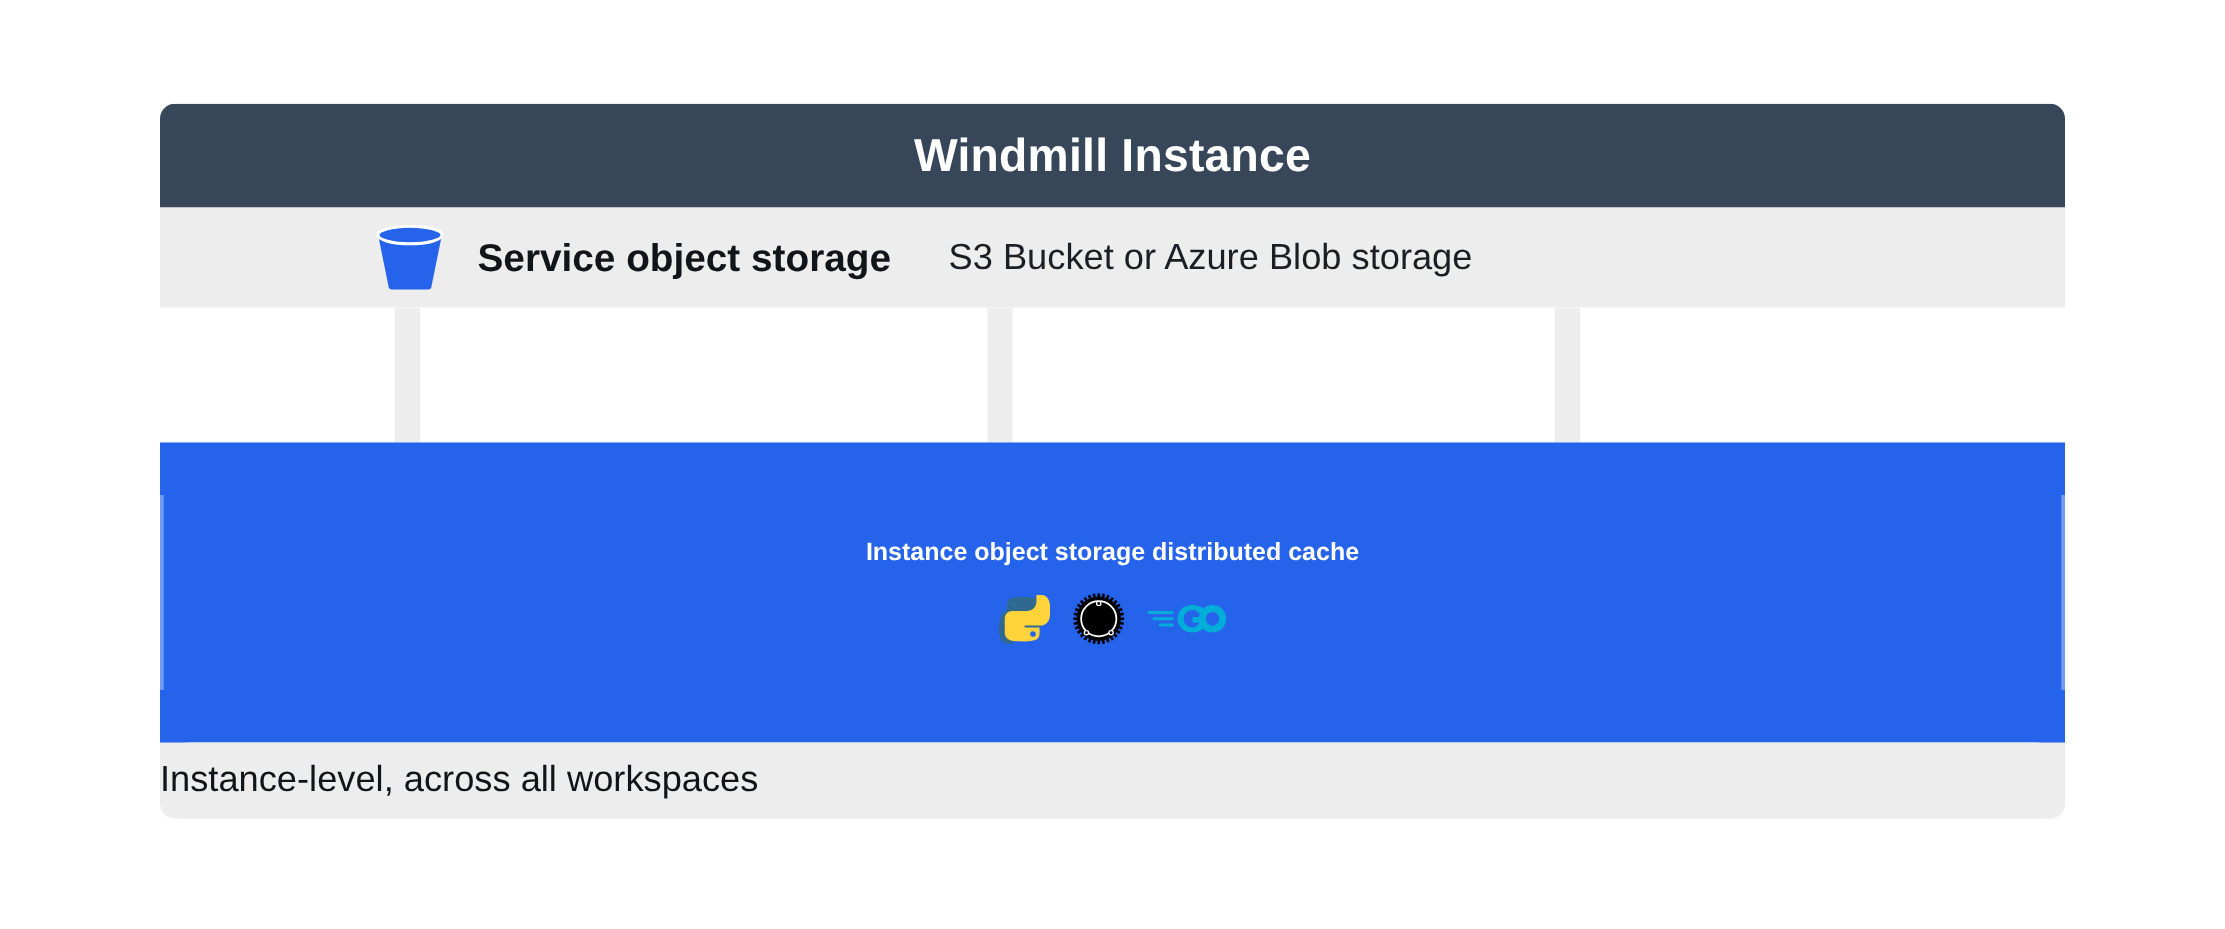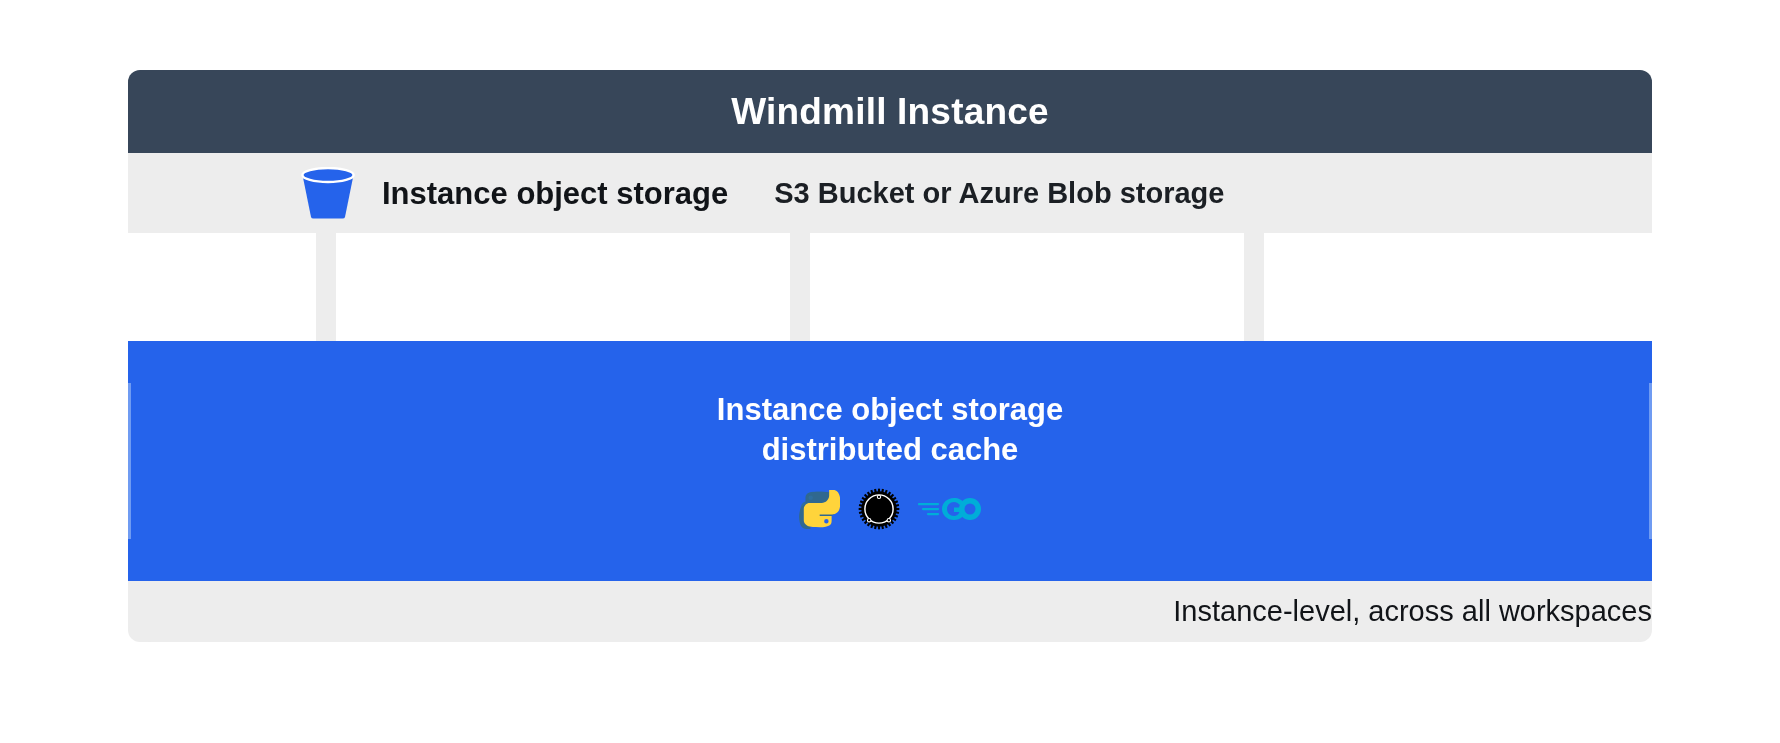--- a/index.html
+++ b/index.html
@@ -17,21 +17,21 @@
   .stage {
     position: relative;
     width: 1780px;
     height: 743px;
   }
 
   
   .card {
     position: absolute;
     left: 128px;
-    top: 70px;
+    top: 83px;
     width: 1524px;
     height: 572px;
     border-radius: 12px;
     overflow: hidden;
     background: #ededed;
   }
 
   
   .header-band {
     position: absolute;
@@ -73,21 +73,21 @@
   .storage-label {
     margin-left: 26px;
     font-size: 31px;
     font-weight: bold;
     color: #111418;
     line-height: 1;
   }
   .storage-sub {
     margin-left: 46px;
     font-size: 29px;
-    font-weight: bold;
+    font-weight: normal;
     color: #1b1f24;
     line-height: 1;
   }
 
   
   .gap-area {
     position: absolute;
     left: 0;
     top: 163px;
     width: 100%;
@@ -119,21 +119,21 @@
     position: relative;
     display: flex;
     flex-direction: column;
     align-items: center;
     justify-content: center;
     padding: 0 14px;
     box-sizing: border-box;
   }
   .col-title {
     color: #ffffff;
-    font-size: 31px;
+    font-size: 20px;
     font-weight: bold;
     text-align: center;
     line-height: 1.28;
     max-width: 420px;
   }
   .divider {
     width: 3px;
     background: #6f9bf2;
     margin: 42px 0;
     flex: none;
@@ -151,21 +151,21 @@
   
   .footer-band {
     position: absolute;
     left: 0;
     top: 511px;
     width: 100%;
     height: 61px;
     background: #ededed;
     display: flex;
     align-items: center;
-    justify-content: flex-end;
+    justify-content: flex-start;
     border-radius: 24px;
   }
   .footer-text {
     font-size: 29px;
     color: #111418;
     line-height: 1;
   }
 </style>
 </head>
 <body>
@@ -175,21 +175,21 @@
 
     <div class="header-band">
       <div class="header-title">Windmill Instance</div>
     </div>
 
     <div class="storage-row">
       <svg class="bucket-icon" viewBox="0 0 56 52">
         <path d="M2.5 8 L53.5 8 L45 50 Q44.6 51.6 42.6 51.6 L13.4 51.6 Q11.4 51.6 11 50 Z" fill="#2563eb"></path>
         <ellipse cx="28" cy="8" rx="25.6" ry="7" fill="#2563eb" stroke="#ffffff" stroke-width="2.4"></ellipse>
       </svg>
-      <div class="storage-label">Instance object storage</div>
+      <div class="storage-label">Service object storage</div>
       <div class="storage-sub">S3 Bucket or Azure Blob storage</div>
     </div>
 
     <div class="gap-area">
       <div class="arrow" style="left:172px;">
         <svg width="52" height="148" viewBox="0 0 52 148">
           <path d="M16 0 L36 0 L36 108 L52 108 L26 146 L0 108 L16 108 Z" fill="#ededed"></path>
         </svg>
       </div>
       <div class="arrow" style="left:646px;">

